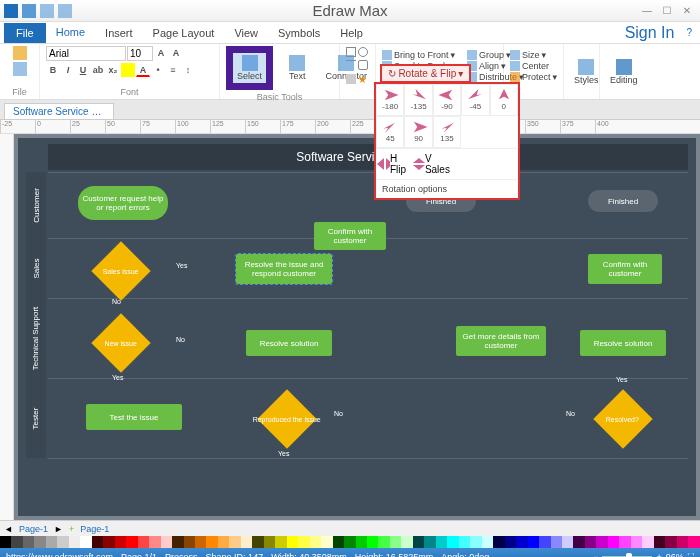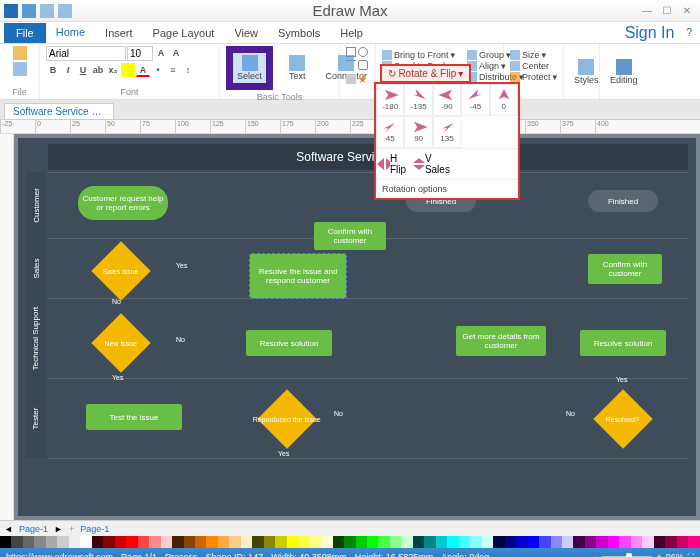--- a/index.html
+++ b/index.html
@@ -380,21 +380,21 @@
     <div class="lane-border" style="top:320px"></div>
 
     <div class="shape roundrect green" style="left:60px;top:48px;width:90px;height:34px">Customer request help or report errors</div>
     <div class="shape roundrect gray" style="left:388px;top:52px;width:70px;height:22px">Finished</div>
     <div class="shape roundrect gray" style="left:570px;top:52px;width:70px;height:22px">Finished</div>
     <div class="shape rect green" style="left:296px;top:84px;width:72px;height:28px">Confirm with customer</div>
 
     <div class="shape diamond" style="left:82px;top:112px">
         <span>Sales issue</span>
       </div>
-    <div class="shape rect green sel-handles" style="left:232px;top:116px;width:96px;height:44px">Resolve the issue and respond customer</div>
+    <div class="shape rect green sel-handles" style="left:218px;top:116px;width:96px;height:30px">Resolve the issue and respond customer</div>
     <div class="shape rect green" style="left:570px;top:116px;width:74px;height:30px">Confirm with customer</div>
 
     <div class="shape diamond" style="left:82px;top:184px">
         <span>New issue</span>
       </div>
     <div class="shape rect green" style="left:228px;top:192px;width:86px;height:26px">Resolve solution</div>
     <div class="shape rect green" style="left:438px;top:188px;width:90px;height:30px">Get more details from customer</div>
     <div class="shape rect green" style="left:562px;top:192px;width:86px;height:26px">Resolve solution</div>
 
     <div class="shape rect green" style="left:68px;top:266px;width:96px;height:26px">Test the issue</div>

